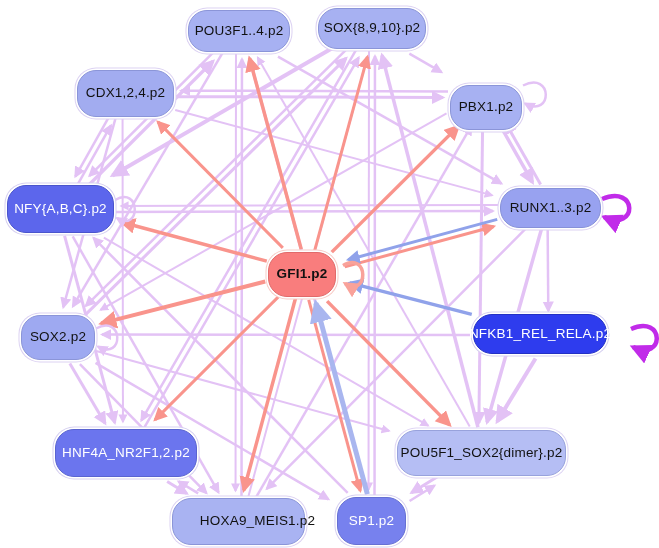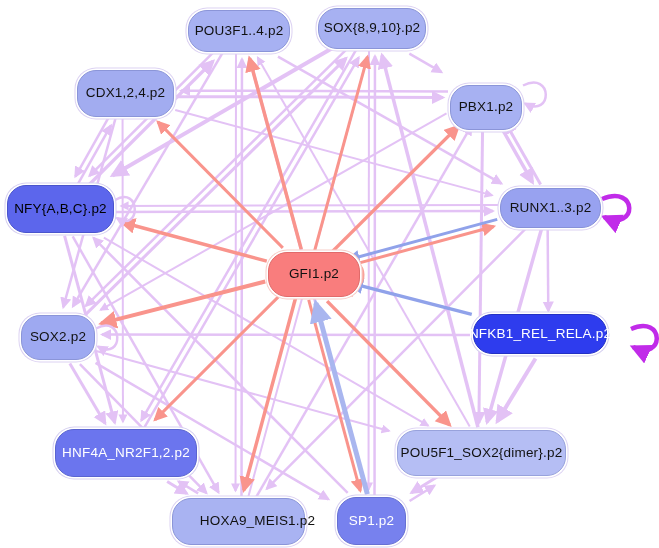--- a/index.html
+++ b/index.html
@@ -112,27 +112,27 @@
       </div>
       <div class="node" style="left: 318px; top: 8px; width: 108px; height: 41px; background: rgb(167, 177, 242); color: rgb(17, 17, 17); border: 1px solid rgb(139, 149, 216); box-shadow: rgb(255, 255, 255) 0px 0px 0px 1.5px, rgb(220, 210, 242) 0px 0px 0px 2.5px;">
         <span class="lbl">SOX{8,9,10}.p2</span>
       </div>
       <div class="node" style="left: 77px; top: 70px; width: 97px; height: 47px; background: rgb(162, 172, 240); color: rgb(17, 17, 17); border: 1px solid rgb(139, 149, 216); box-shadow: rgb(255, 255, 255) 0px 0px 0px 1.5px, rgb(220, 210, 242) 0px 0px 0px 2.5px;">
         <span class="lbl">CDX1,2,4.p2</span>
       </div>
       <div class="node" style="left: 450px; top: 72px; width: 72px; height: 45px; background: rgb(167, 177, 242); color: rgb(17, 17, 17); border: 1px solid rgb(139, 149, 216); box-shadow: rgb(255, 255, 255) 0px 0px 0px 1.5px, rgb(220, 210, 242) 0px 0px 0px 2.5px; margin-top: 13px;">
         <span class="lbl">PBX1.p2</span>
       </div>
-      <div class="node" style="left: 7px; top: 185px; width: 107px; height: 48px; background: rgb(92, 102, 236); color: #000000; border: 1px solid rgb(74, 84, 204); box-shadow: rgb(255, 255, 255) 0px 0px 0px 1.5px, rgb(214, 208, 240) 0px 0px 0px 2.5px; justify-content: center;">
+      <div class="node" style="left: 7px; top: 185px; width: 107px; height: 48px; background: rgb(92, 102, 236); color: #ffffff; border: 1px solid rgb(74, 84, 204); box-shadow: rgb(255, 255, 255) 0px 0px 0px 1.5px, rgb(214, 208, 240) 0px 0px 0px 2.5px; justify-content: center;">
         <span class="lbl">NFY{A,B,C}.p2</span>
       </div>
       <div class="node" style="left: 500px; top: 188px; width: 101px; height: 40px; background: rgb(152, 162, 240); color: rgb(17, 17, 17); border: 1px solid rgb(135, 145, 216); box-shadow: rgb(255, 255, 255) 0px 0px 0px 1.5px, rgb(220, 210, 242) 0px 0px 0px 2.5px;">
         <span class="lbl">RUNX1..3.p2</span>
       </div>
-      <div class="node" style="left: 268px; top: 252px; width: 92px; height: 45px; background: rgb(249, 125, 125); color: rgb(17, 17, 17); border: 1px solid rgb(224, 106, 106); box-shadow: rgb(255, 255, 255) 0px 0px 0px 1.5px, rgb(247, 205, 200) 0px 0px 0px 2.5px;">
+      <div class="node" style="left: 268px; top: 252px; width: 68px; height: 45px; background: rgb(249, 125, 125); color: rgb(17, 17, 17); border: 1px solid rgb(224, 106, 106); box-shadow: rgb(255, 255, 255) 0px 0px 0px 1.5px, rgb(247, 205, 200) 0px 0px 0px 2.5px; font-weight: bold;">
         <span class="lbl">GFI1.p2</span>
       </div>
       <div class="node" style="left: 21px; top: 315px; width: 74px; height: 45px; background: rgb(158, 169, 241); color: rgb(17, 17, 17); border: 1px solid rgb(139, 149, 216); box-shadow: rgb(255, 255, 255) 0px 0px 0px 1.5px, rgb(220, 210, 242) 0px 0px 0px 2.5px;">
         <span class="lbl">SOX2.p2</span>
       </div>
       <div class="node" style="left: 473px; top: 314px; width: 134px; height: 40px; background: rgb(46, 60, 238); color: rgb(255, 255, 255); border: 1px solid rgb(35, 48, 196); box-shadow: rgb(255, 255, 255) 0px 0px 0px 1.5px, rgb(214, 208, 240) 0px 0px 0px 2.5px;">
         <span class="lbl">NFKB1_REL_RELA.p2</span>
       </div>
       <div class="node" style="left: 55px; top: 429px; width: 142px; height: 48px; background: rgb(107, 117, 238); color: rgb(255, 255, 255); border: 1px solid rgb(90, 100, 208); box-shadow: rgb(255, 255, 255) 0px 0px 0px 1.5px, rgb(214, 208, 240) 0px 0px 0px 2.5px;">
         <span class="lbl">HNF4A_NR2F1,2.p2</span>

